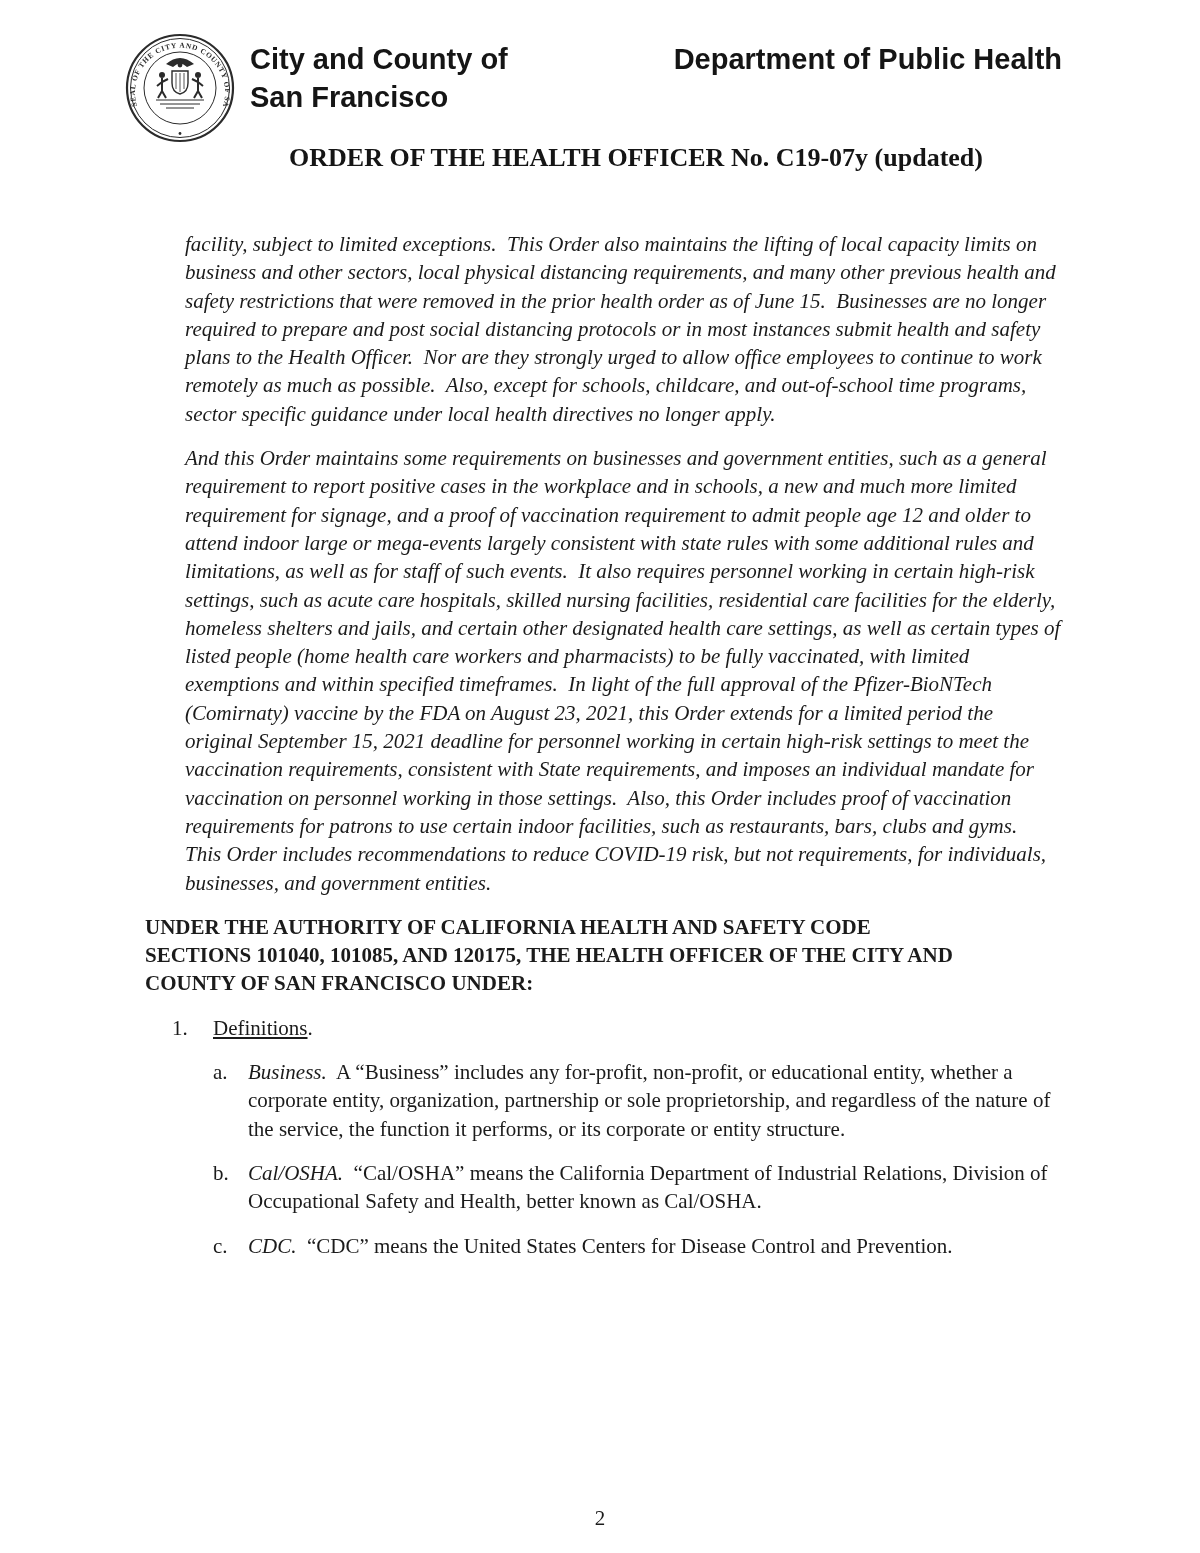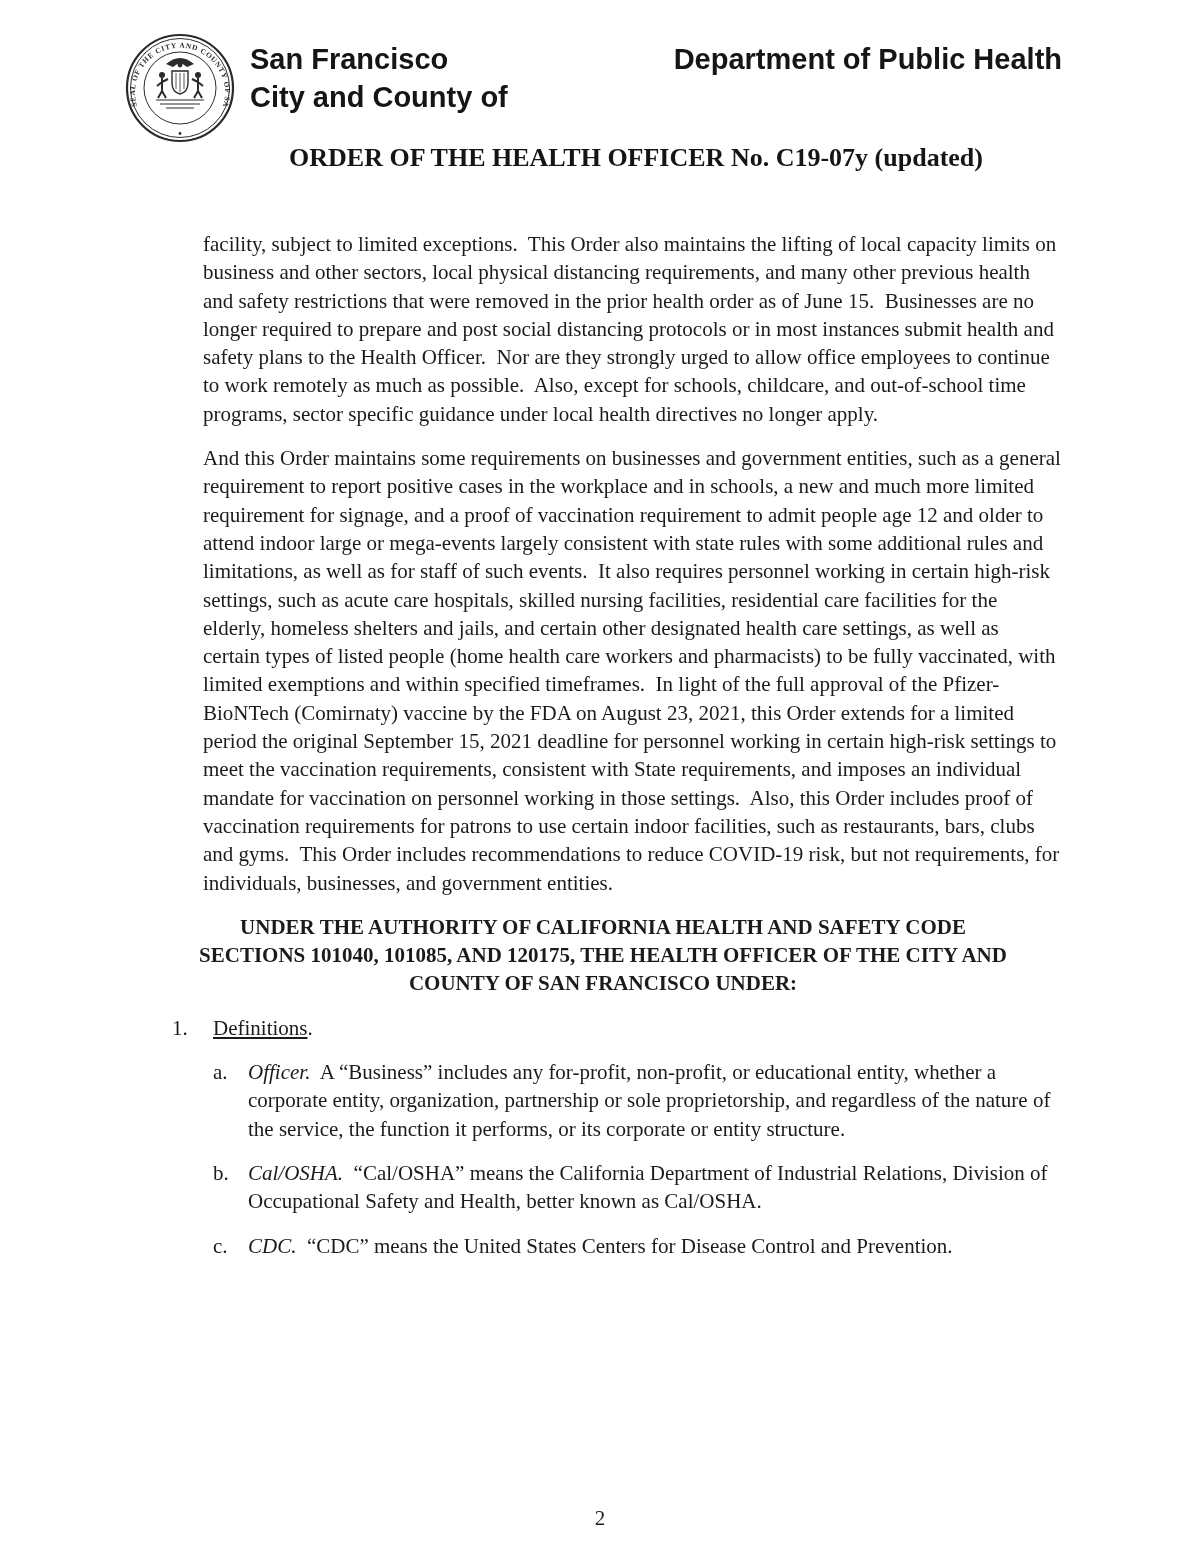--- a/index.html
+++ b/index.html
@@ -62,30 +62,30 @@
   
   .content {
     position: absolute;
     left: 145px;
     top: 230px;
     width: 916px;
     font-size: 21px;
     line-height: 28.3px;
   }
   .par {
-    margin: 0 0 16px 58px;
+    margin: 0 0 16px 40px;
     white-space: pre-wrap;
+    font-style: italic;
   }
   .authority {
     font-weight: bold;
     margin: 0 0 16px 0;
   }
   .authority div {
     white-space: pre;
-    text-align: center;
   }
   .sec1 {
     position: relative;
     margin: 0 0 16px 27px;
     padding-left: 41px;
   }
   .sec-num {
     position: absolute;
     left: 0;
     top: 0;
@@ -148,22 +148,22 @@
 
       <circle cx="74" cy="43" r="3" fill="#2b2b2b"></circle>
       <path d="M74,46 v13 M74,50 l5,4 M74,50 l-6,-3 M74,59 l-4,7 M74,59 l4,7" stroke="#2b2b2b" stroke-width="2" fill="none"></path>
 
       <path d="M32,68 h48 M36,72 h40 M42,76 h28" stroke="#2b2b2b" stroke-width="1"></path>
       <circle cx="56" cy="101.5" r="1.4" fill="#2b2b2b"></circle>
     </svg>
   </div>
 
   <div class="org-block">
+    <div>City and County of</div>
     <div>San Francisco</div>
-    <div>City and County of</div>
   </div>
 
   <div class="dept-block">
     <div>Department of Public Health</div>
   </div>
 
   <div class="doc-title">ORDER OF THE HEALTH OFFICER No. C19-07y (updated)</div>
 
   <div class="content">
 
@@ -173,21 +173,21 @@
 
     <div class="authority">
       <div>UNDER THE AUTHORITY OF CALIFORNIA HEALTH AND SAFETY CODE</div>
       <div>SECTIONS 101040, 101085, AND 120175, THE HEALTH OFFICER OF THE CITY AND</div>
       <div>COUNTY OF SAN FRANCISCO UNDER:</div>
     </div>
 
     <div class="sec1"><span class="sec-num">1.</span><span class="sec-label">Definitions</span><span>.</span></div>
 
 
-    <div class="def-item"><span class="def-letter">a.</span><span class="def-term">Officer.</span><span class="def-text">  A “Business” includes any for-profit, non-profit, or educational entity, whether a corporate entity, organization, partnership or sole proprietorship, and regardless of the nature of the service, the function it performs, or its corporate or entity structure.</span></div>
+    <div class="def-item"><span class="def-letter">a.</span><span class="def-term">Business.</span><span class="def-text">  A “Business” includes any for-profit, non-profit, or educational entity, whether a corporate entity, organization, partnership or sole proprietorship, and regardless of the nature of the service, the function it performs, or its corporate or entity structure.</span></div>
 
     <div class="def-item"><span class="def-letter">b.</span><span class="def-term">Cal/OSHA.</span><span class="def-text">  “Cal/OSHA” means the California Department of Industrial Relations, Division of Occupational Safety and Health, better known as Cal/OSHA.</span></div>
 
     <div class="def-item"><span class="def-letter">c.</span><span class="def-term">CDC.</span><span class="def-text">  “CDC” means the United States Centers for Disease Control and Prevention.</span></div>
 
   </div>
 
   <div class="page-number">2</div>
 
 </div>

